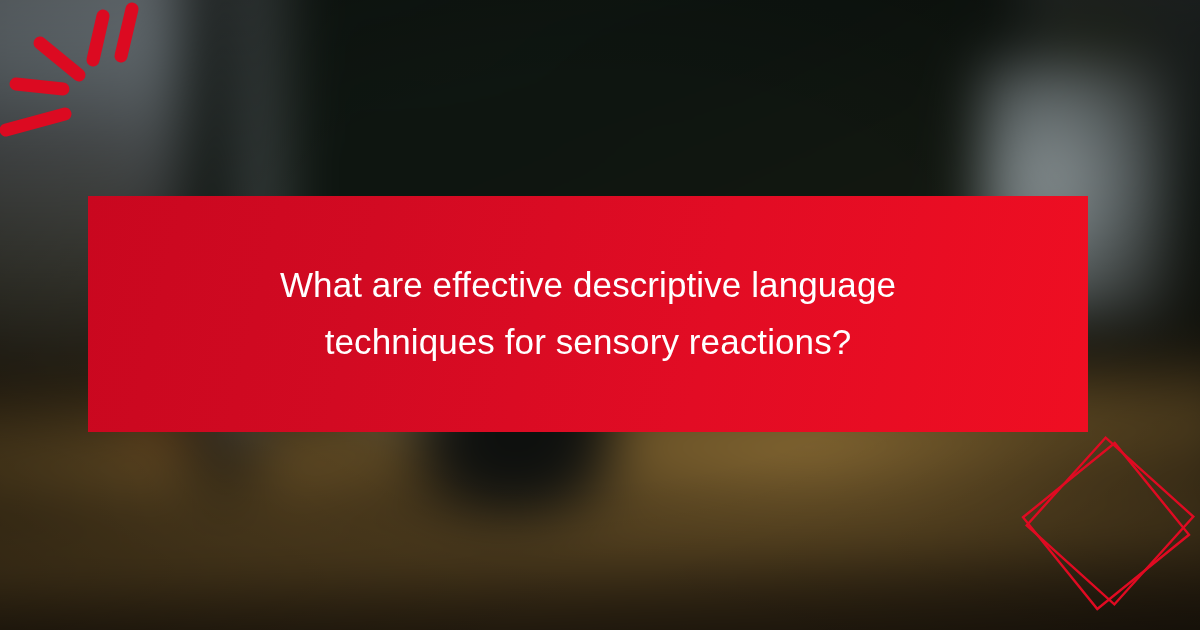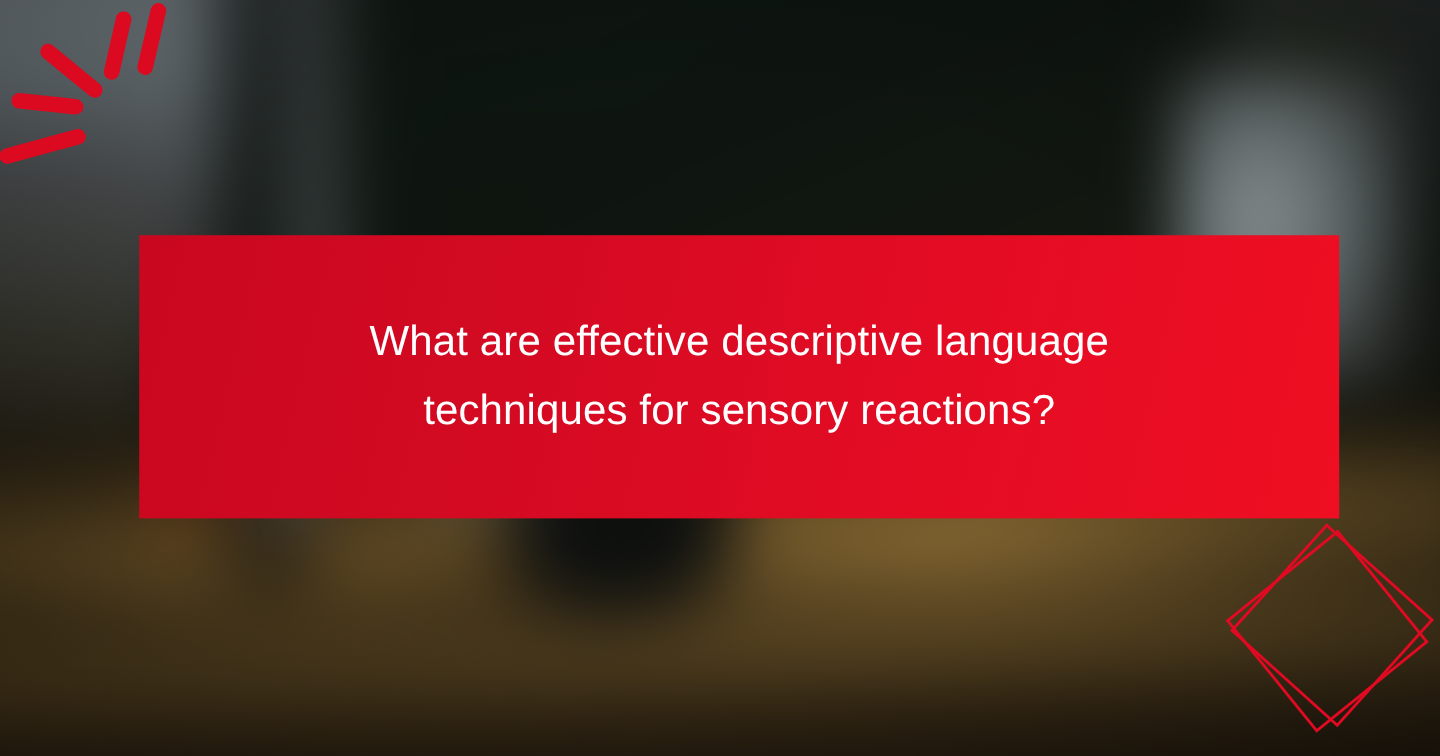--- a/index.html
+++ b/index.html
@@ -193,21 +193,21 @@
     position: absolute;
     inset: 0;
     background:
       radial-gradient(ellipse at 50% 45%, rgba(0,0,0,0) 40%, rgba(0,0,0,.38) 100%);
     pointer-events: none;
   }
 
   
   .banner {
     position: absolute;
-    left: 116px;
+    left: 88px;
     top: 196px;
     width: 1000px;
     height: 236px;
     background: linear-gradient(103deg, #c9071f 0%, #d20a22 28%, #e20c24 62%, #ef0e22 100%);
     display: flex;
     align-items: center;
     justify-content: center;
     box-sizing: border-box;
     padding: 0 58px;
   }

